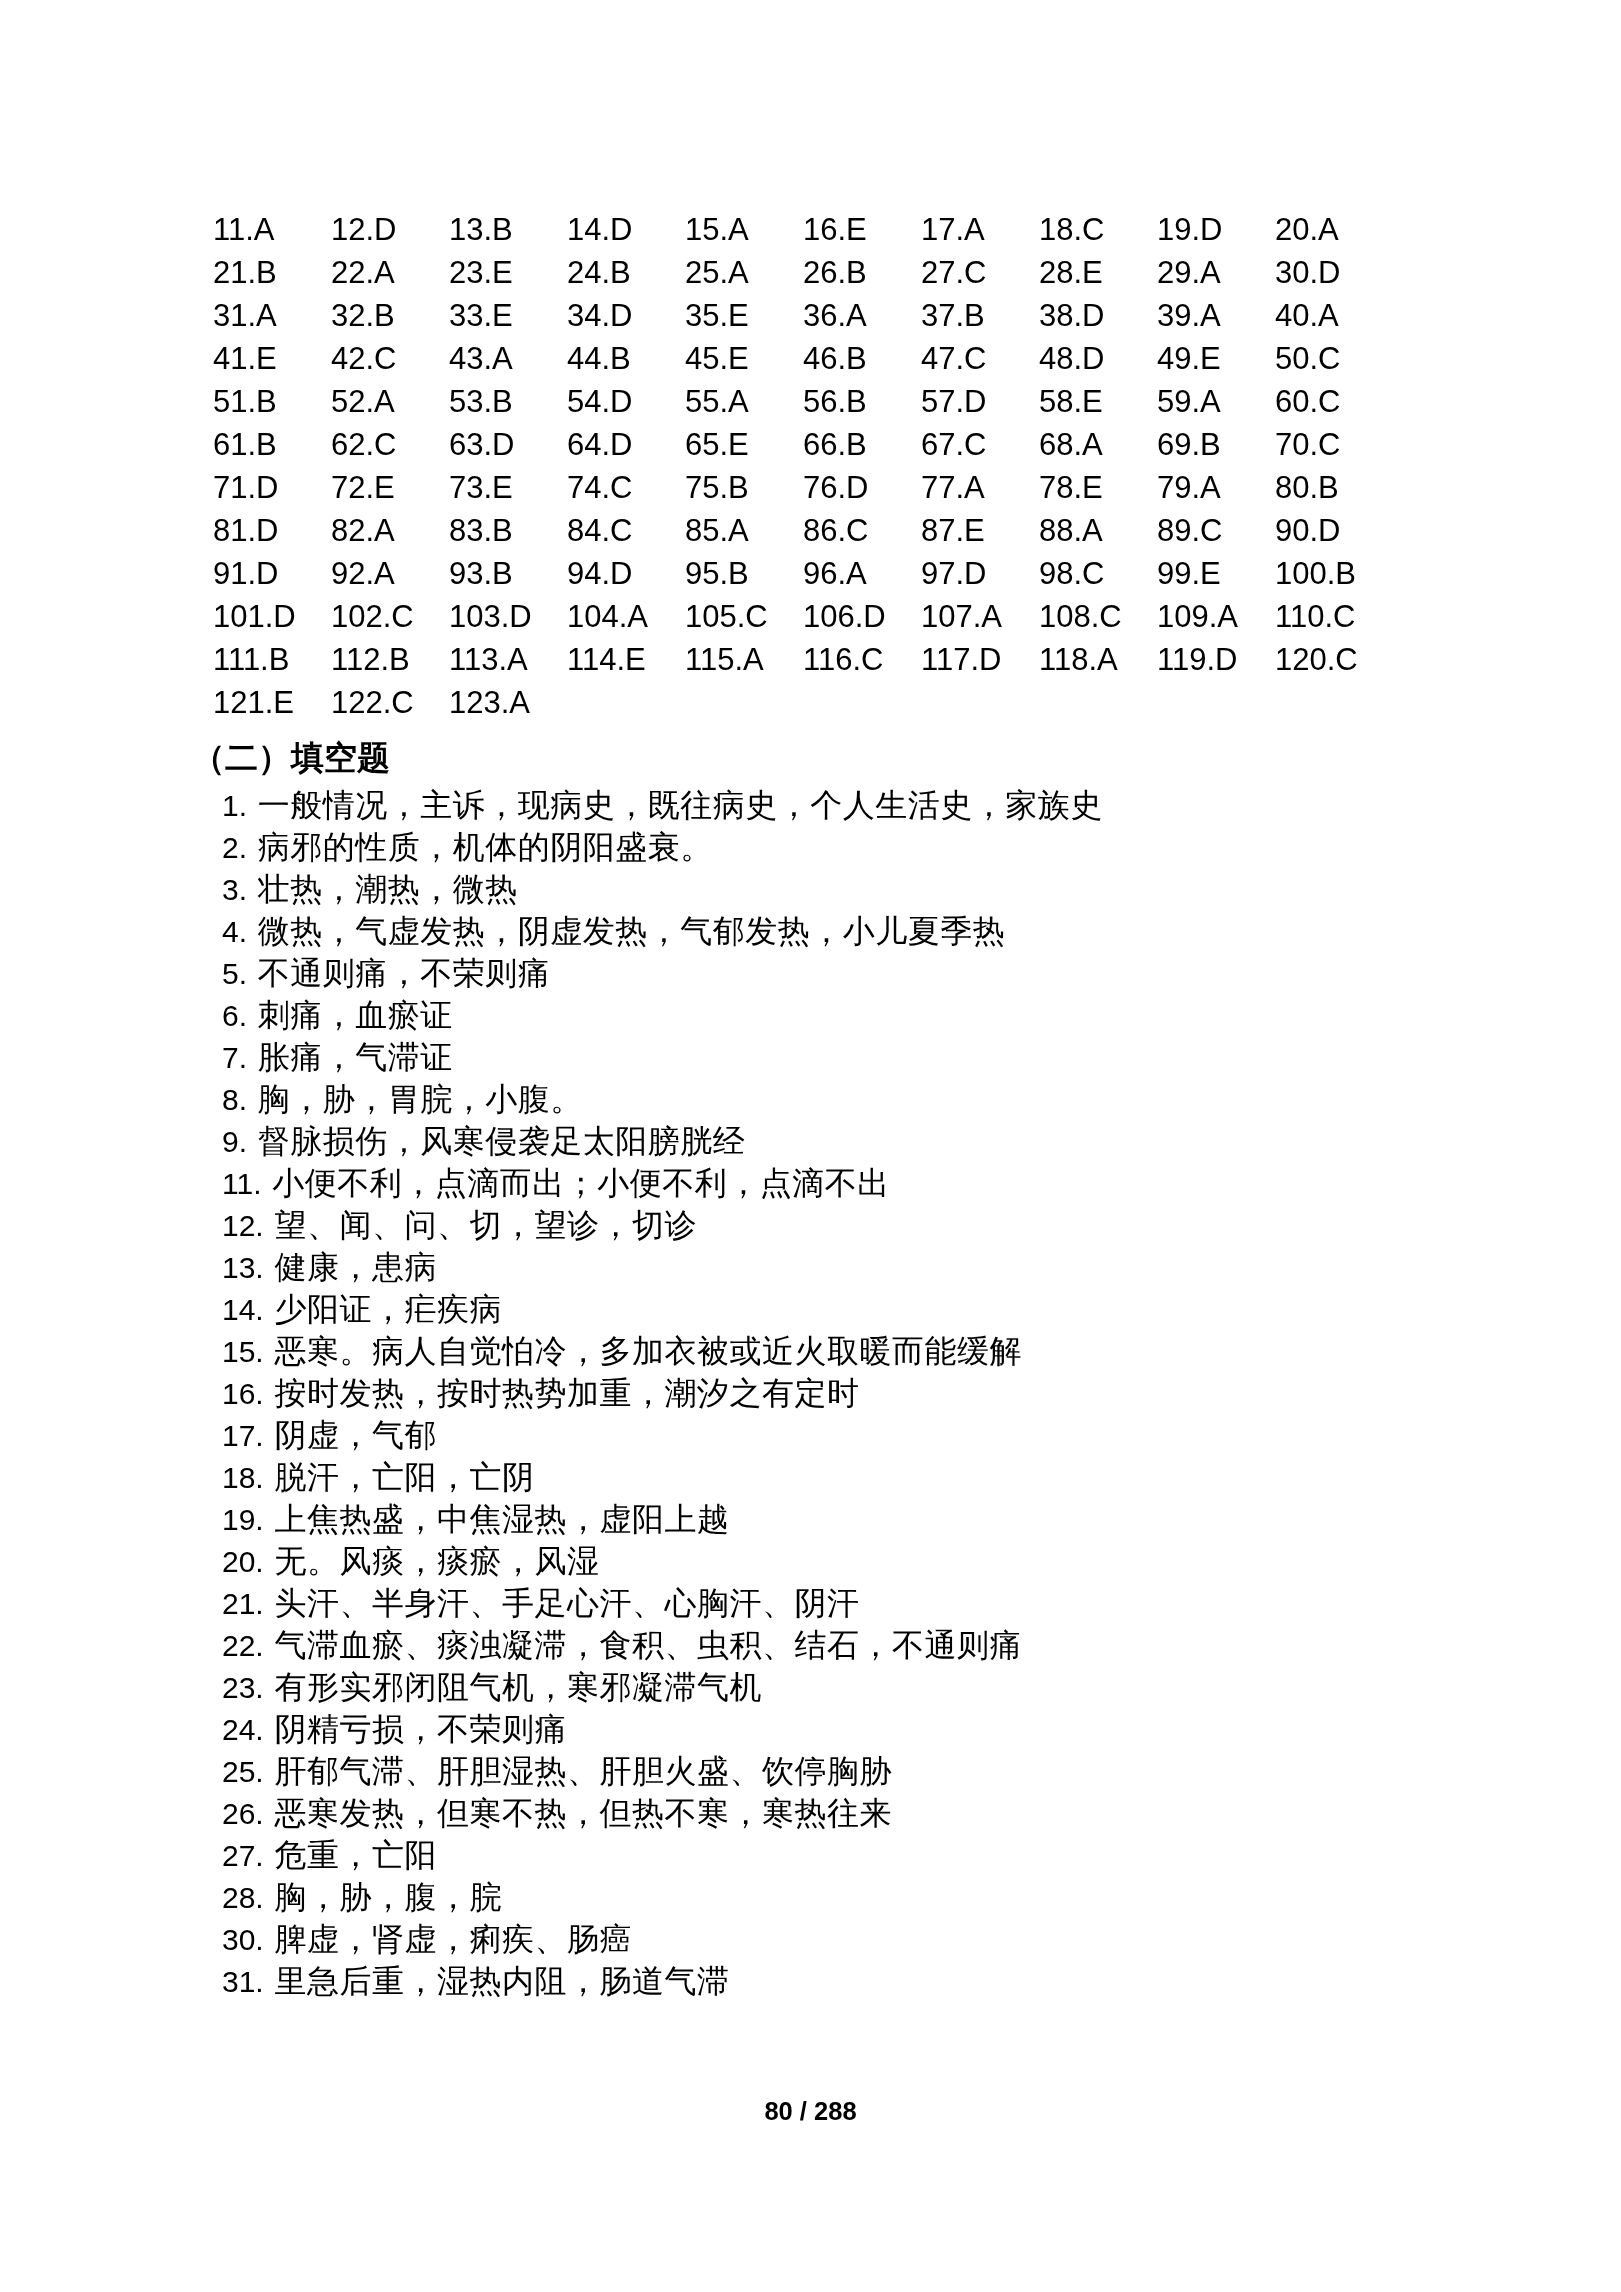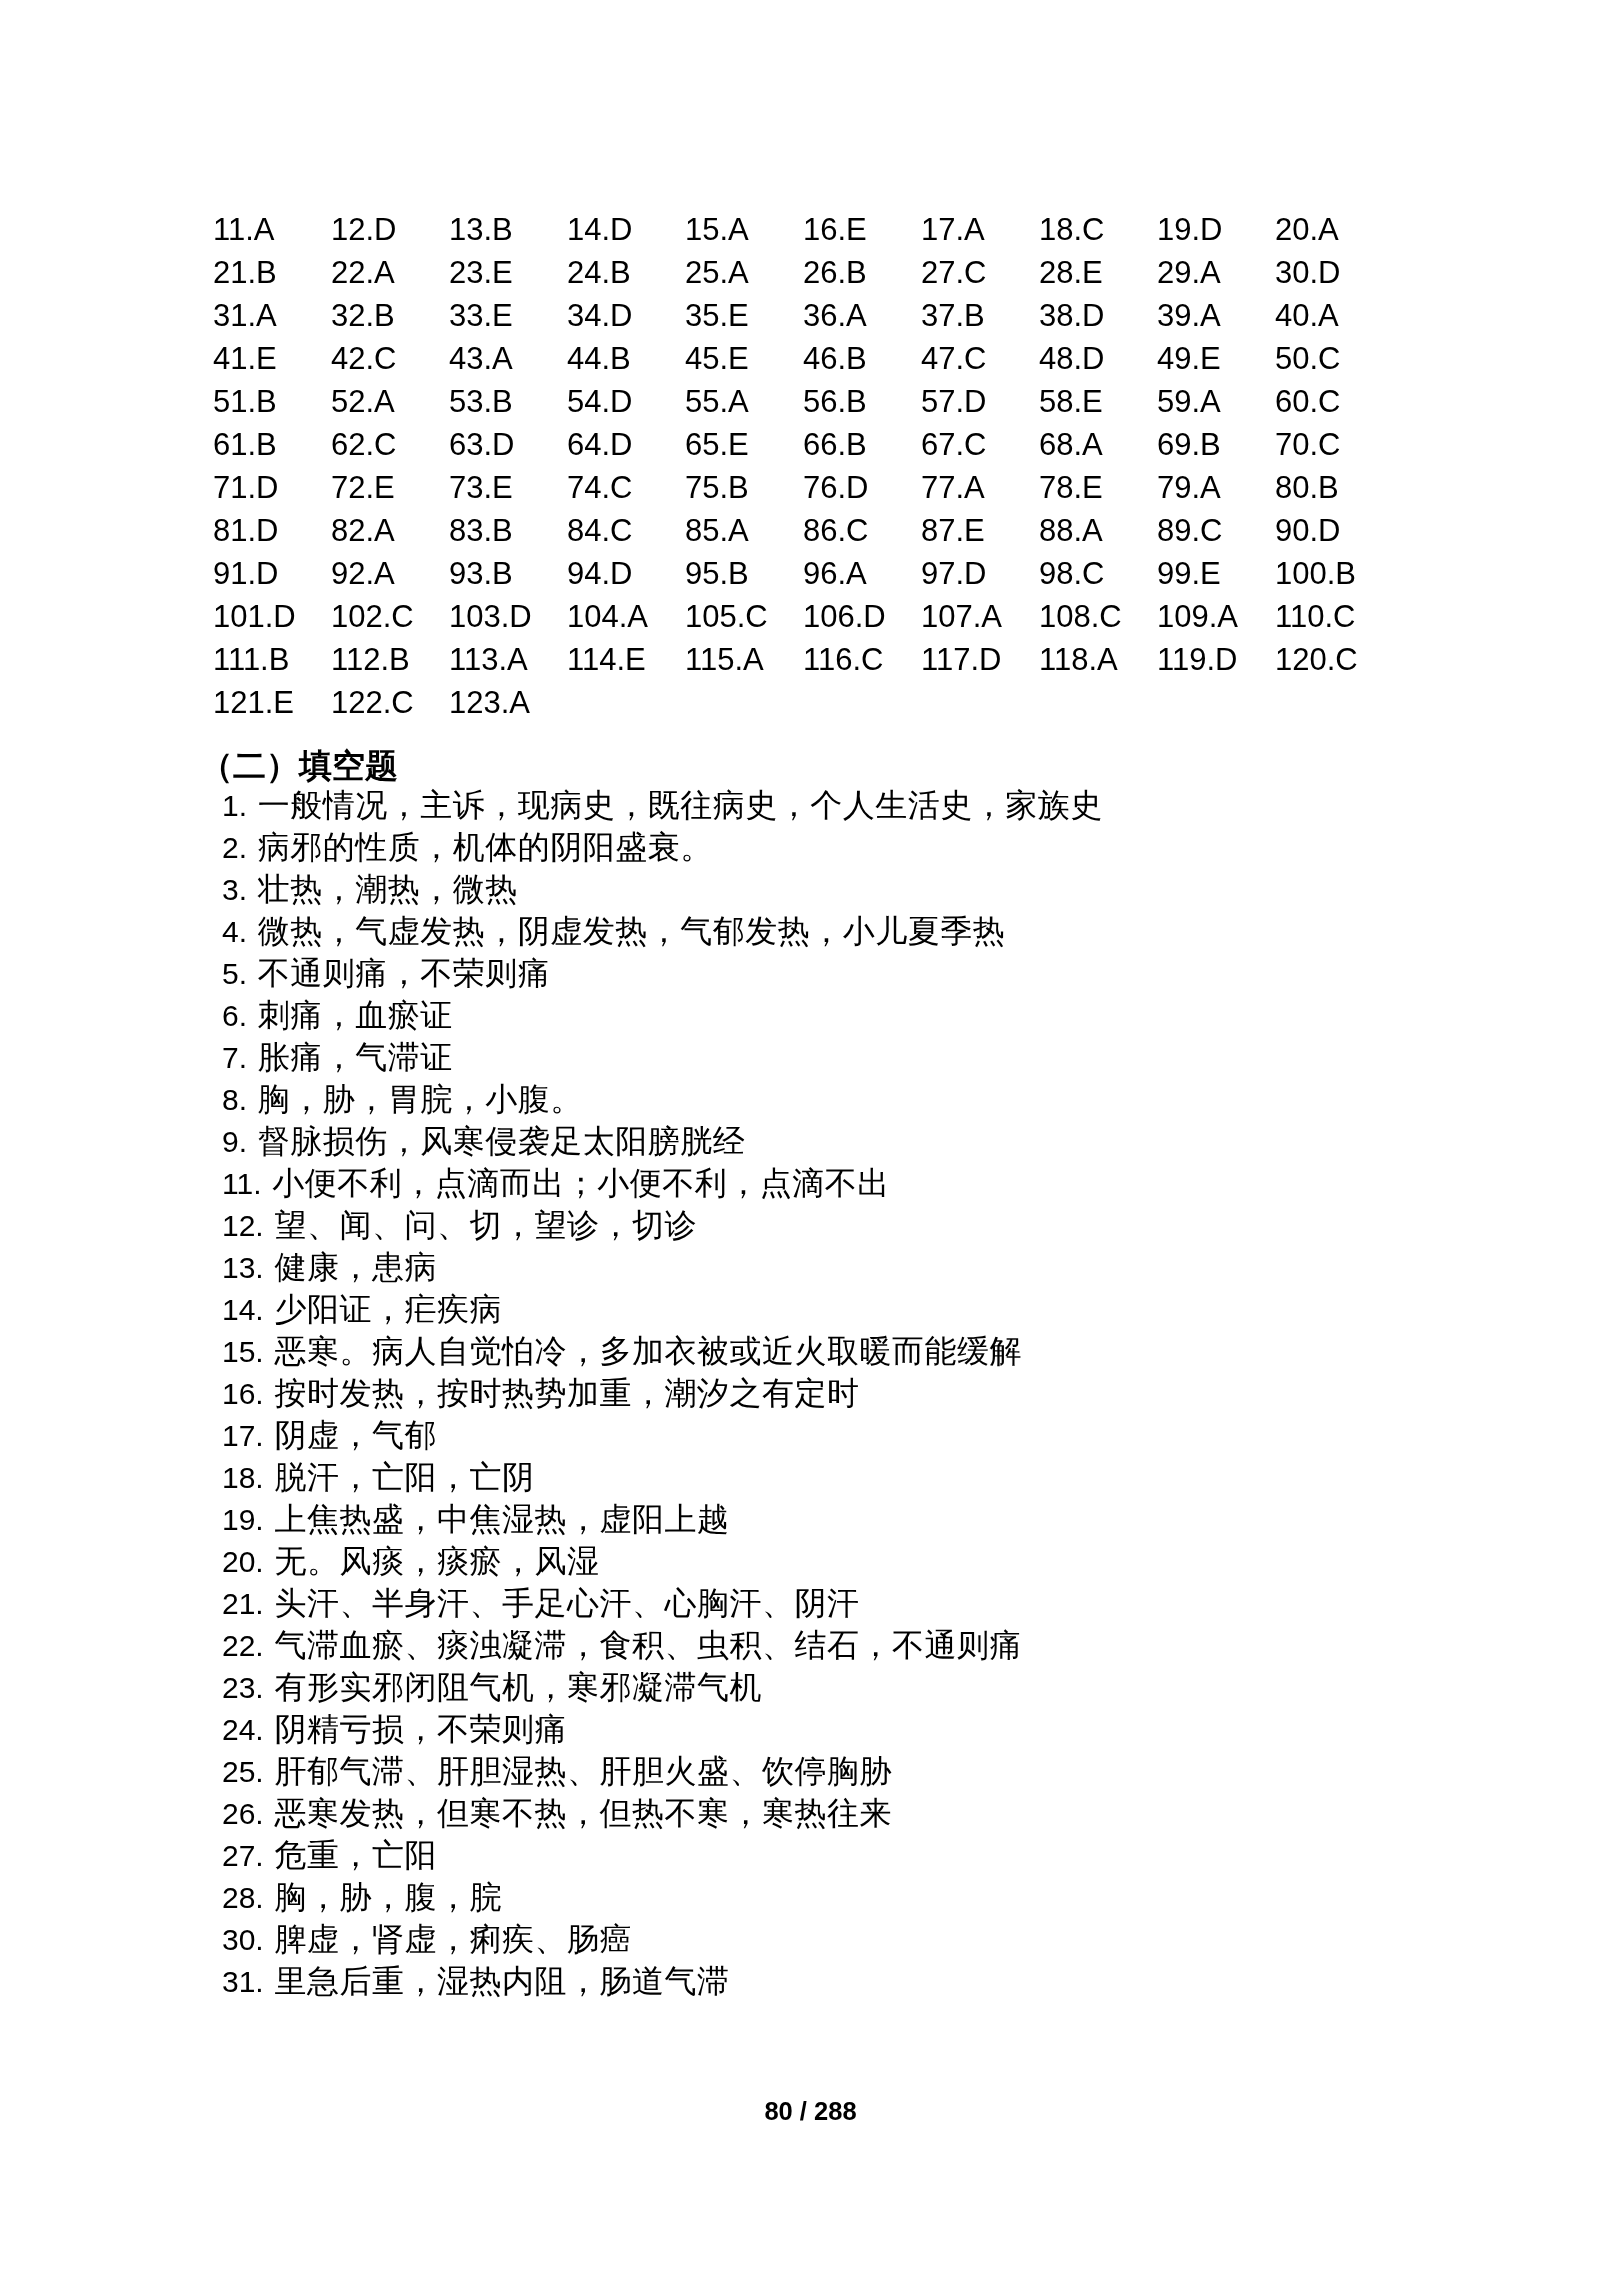--- a/index.html
+++ b/index.html
@@ -33,21 +33,21 @@
   .answer-cell {
     white-space: nowrap;
     text-align: left;
   }
 
   
   .section-title {
     position: absolute;
     left: 192px;
     top: 737px;
-    margin: 8px;
+    margin: 0;
     font-family: "Liberation Sans", sans-serif;
     font-weight: 700;
     font-size: 33px;
     line-height: 42px;
     white-space: nowrap;
   }
 
   
   .fill-list {
     position: absolute;

